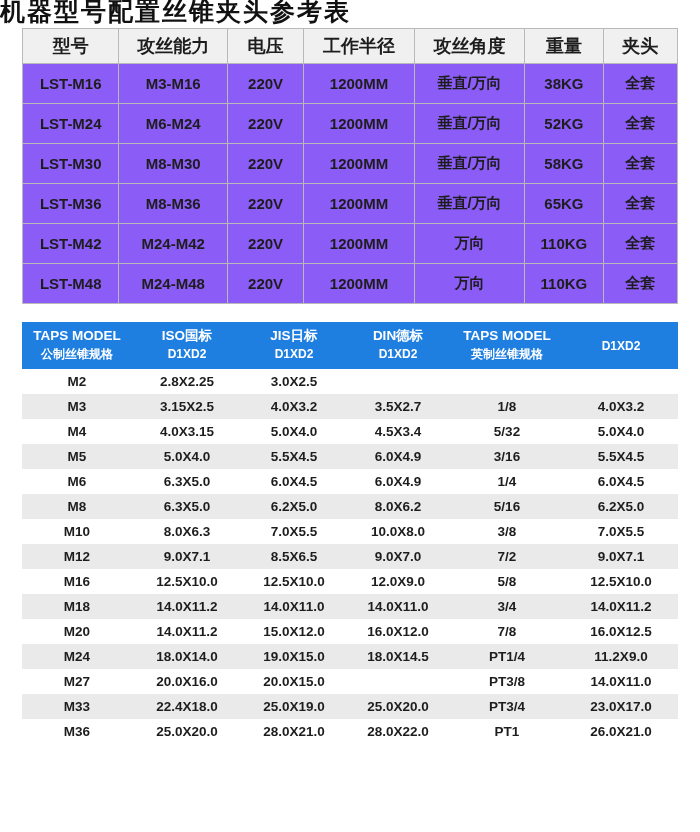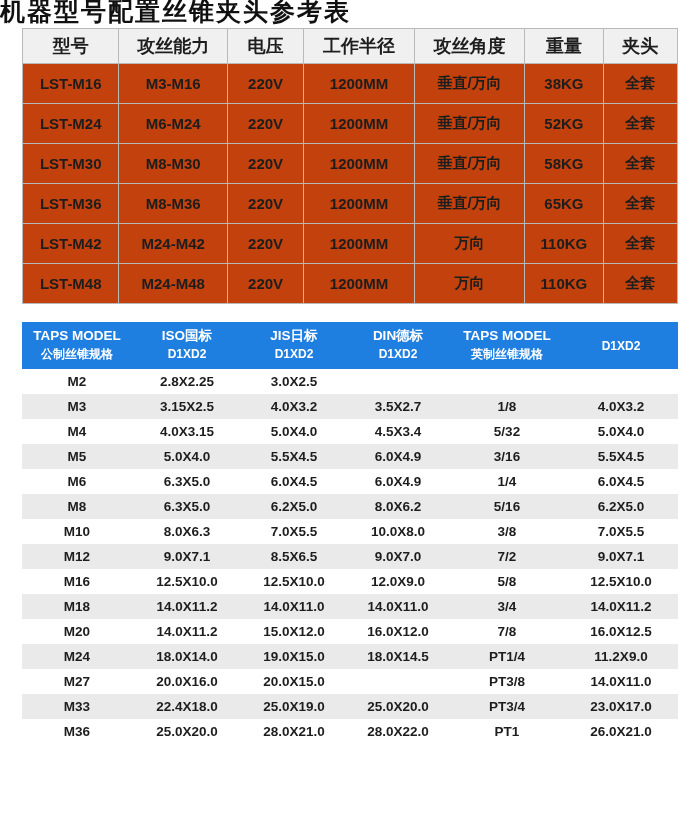--- a/index.html
+++ b/index.html
@@ -43,21 +43,21 @@
     table-layout: fixed;
   }
   table.t1 th, table.t1 td {
     border: 1px solid #b9b9b9;
     text-align: center;
     font-size: 15px;
     font-weight: bold;
     color: #1d1d1d;
     height: 38px;
     padding: 0 2px;
-    background: #c2410c;
+    background: #8b5cf6;
     white-space: nowrap;
   }
   table.t1 thead th {
     background: #f0f0f0;
     height: 34px;
     font-size: 18px;
   }
   table.t1 tbody td {
     height: 39px;
   }

